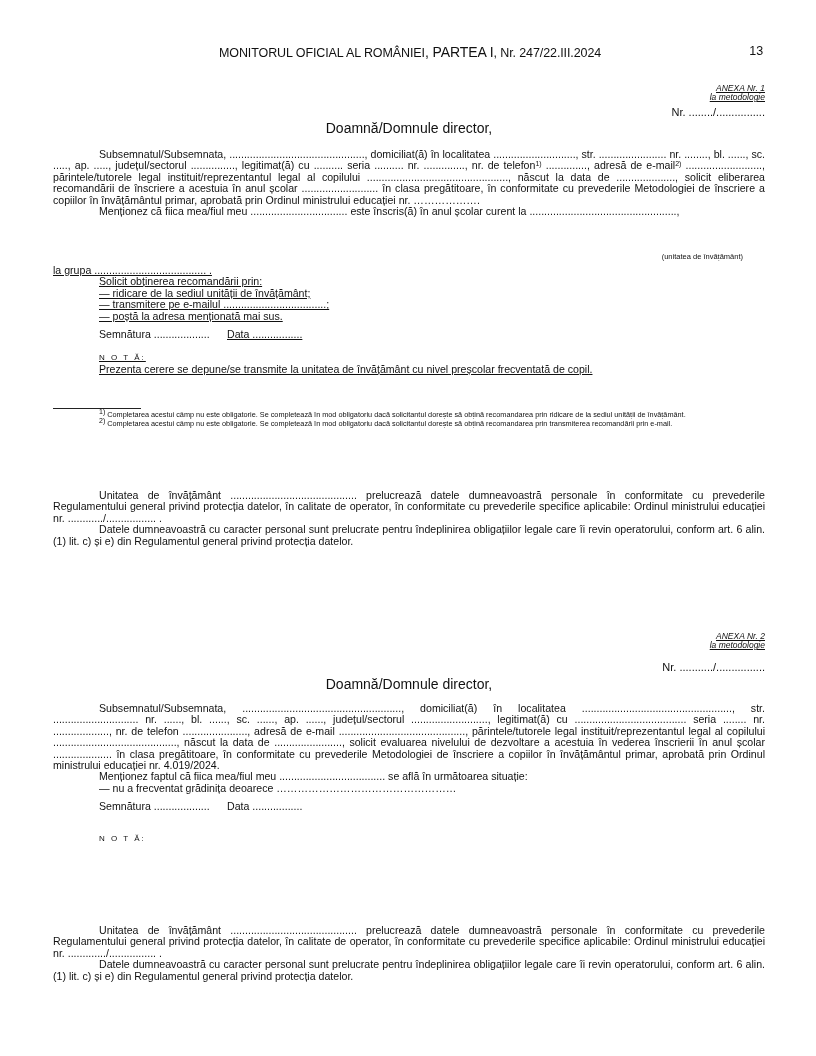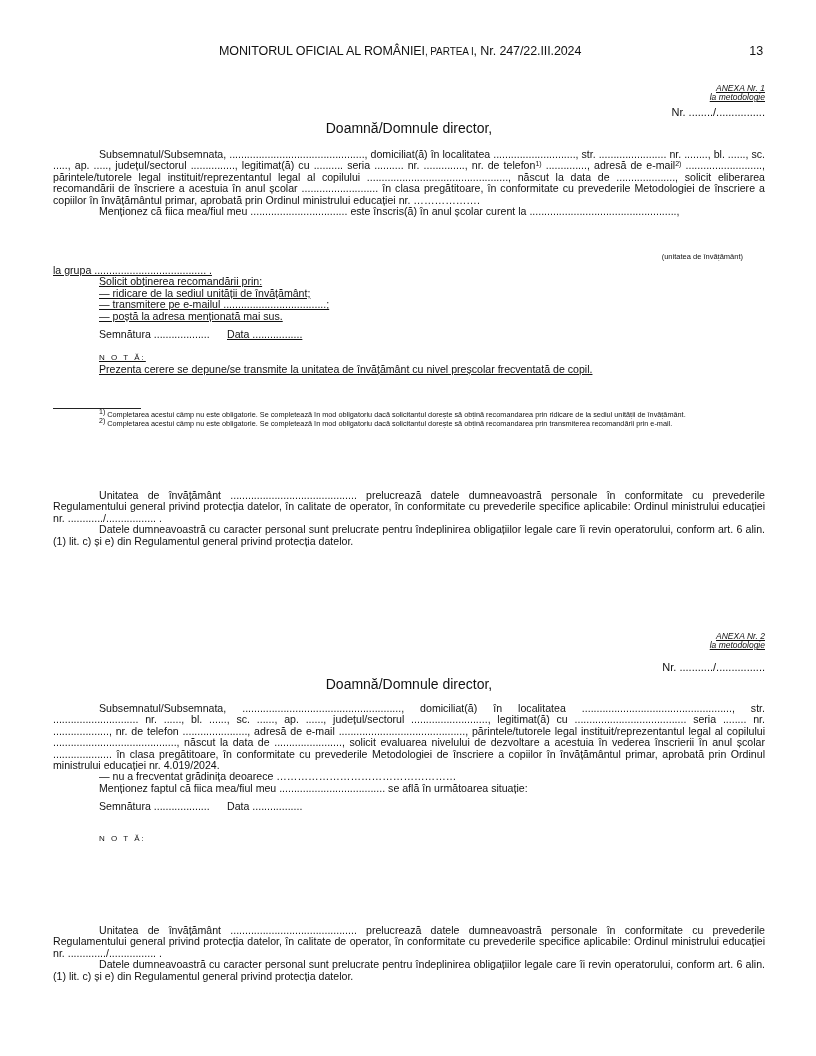--- a/index.html
+++ b/index.html
@@ -6,21 +6,21 @@
     body {
       width: 816px; height: 1056px; position: relative; overflow: hidden;
       font-family: "Liberation Sans", sans-serif; color: #111111;
     }
     .page { position: absolute; left: 53px; top: 0; width: 712px; }
     .header {
       position: absolute; top: 44px; left: 0; width: 712px; height: 20px;
       font-size: 12.5px; letter-spacing: -0.1px;
     }
     .header .title { position: absolute; left: 166px; top: 0; }
-    .header .title .small { font-size: 10px; }
+    .header .title .small { font-size: 14px; }
     .header .pagenum { position: absolute; right: 2px; top: 0; font-size: 12.5px; margin-left: 44px; }
     .annex {
       position: absolute; right: 0; text-align: right;
       font-size: 8.5px; font-style: italic; line-height: 9px;
     }
     .annex span { text-decoration: underline; display: block; }
     .nr { position: absolute; right: 0; font-size: 11px; }
     .salut { position: absolute; left: 0; width: 712px; text-align: center; font-size: 14px; }
     .para {
       position: absolute; left: 0; width: 712px;
@@ -91,22 +91,22 @@
   <div class="annex" style="top:632px;">
     <span>ANEXA Nr. 2</span>
     <span>la metodologie</span>
   </div>
   <div class="nr" style="top:661px;">Nr. .........../................</div>
   <div class="salut" style="top:676px;">Doamnă/Domnule director,</div>
 
   <div class="para" style="top:703px;">
     <p class="indent">Subsemnatul/Subsemnata, ......................................................, domiciliat(ă) în localitatea ..................................................., str. ............................. nr. ......, bl. ......, sc. ......, ap. ......, județul/sectorul .........................., legitimat(ă) cu ...................................... seria ........ nr. ..................., nr. de telefon ......................, adresă de e-mail ..........................................., părintele/tutorele legal instituit/reprezentantul legal al copilului .........................................., născut la data de ......................., solicit evaluarea nivelului de dezvoltare a acestuia în vederea înscrierii în anul școlar .................... în clasa pregătitoare, în conformitate cu prevederile Metodologiei de înscriere a copiilor în învățământul primar, aprobată prin Ordinul ministrului educației nr. 4.019/2024.</p>
     <div class="ind-block">
+      <p>Menționez faptul că fiica mea/fiul meu .................................... se află în următoarea situație:</p>
       <p>— nu a frecventat grădinița deoarece ……………………………………………</p>
-      <p>Menționez faptul că fiica mea/fiul meu .................................... se află în următoarea situație:</p>
       <p style="margin-top:7px;"><span class="sig">Semnătura ...................</span><span>Data .................</span></p>
       <p style="margin-top:20px;" class="nota">N O T Ă:</p>
     </div>
   </div>
 
   <div class="para" style="top:925px;">
     <p class="indent">Unitatea de învățământ ........................................... prelucrează datele dumneavoastră personale în conformitate cu prevederile Regulamentului general privind protecția datelor, în calitate de operator, în conformitate cu prevederile specifice aplicabile: Ordinul ministrului educației nr. ............./................ .</p>
     <p class="indent">Datele dumneavoastră cu caracter personal sunt prelucrate pentru îndeplinirea obligațiilor legale care îi revin operatorului, conform art. 6 alin. (1) lit. c) și e) din Regulamentul general privind protecția datelor.</p>
   </div>
 

